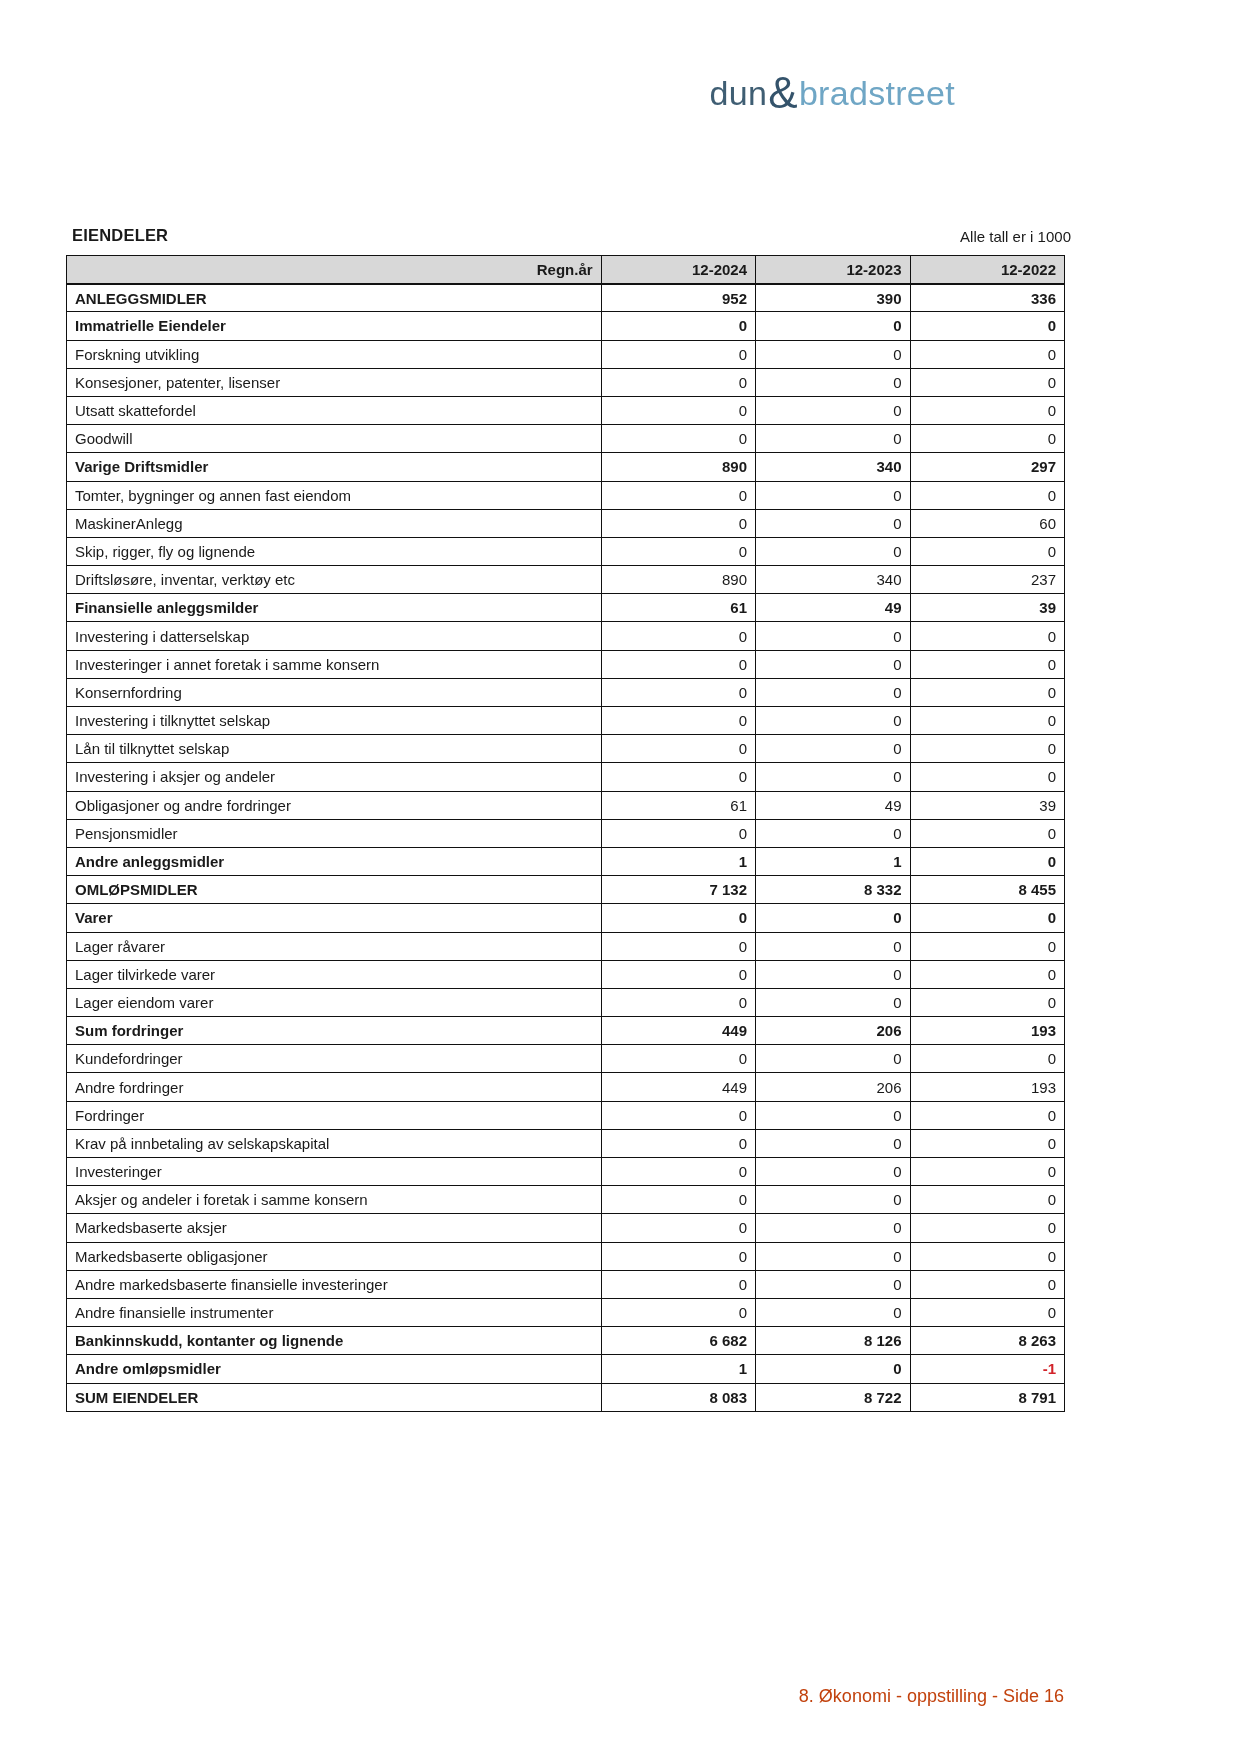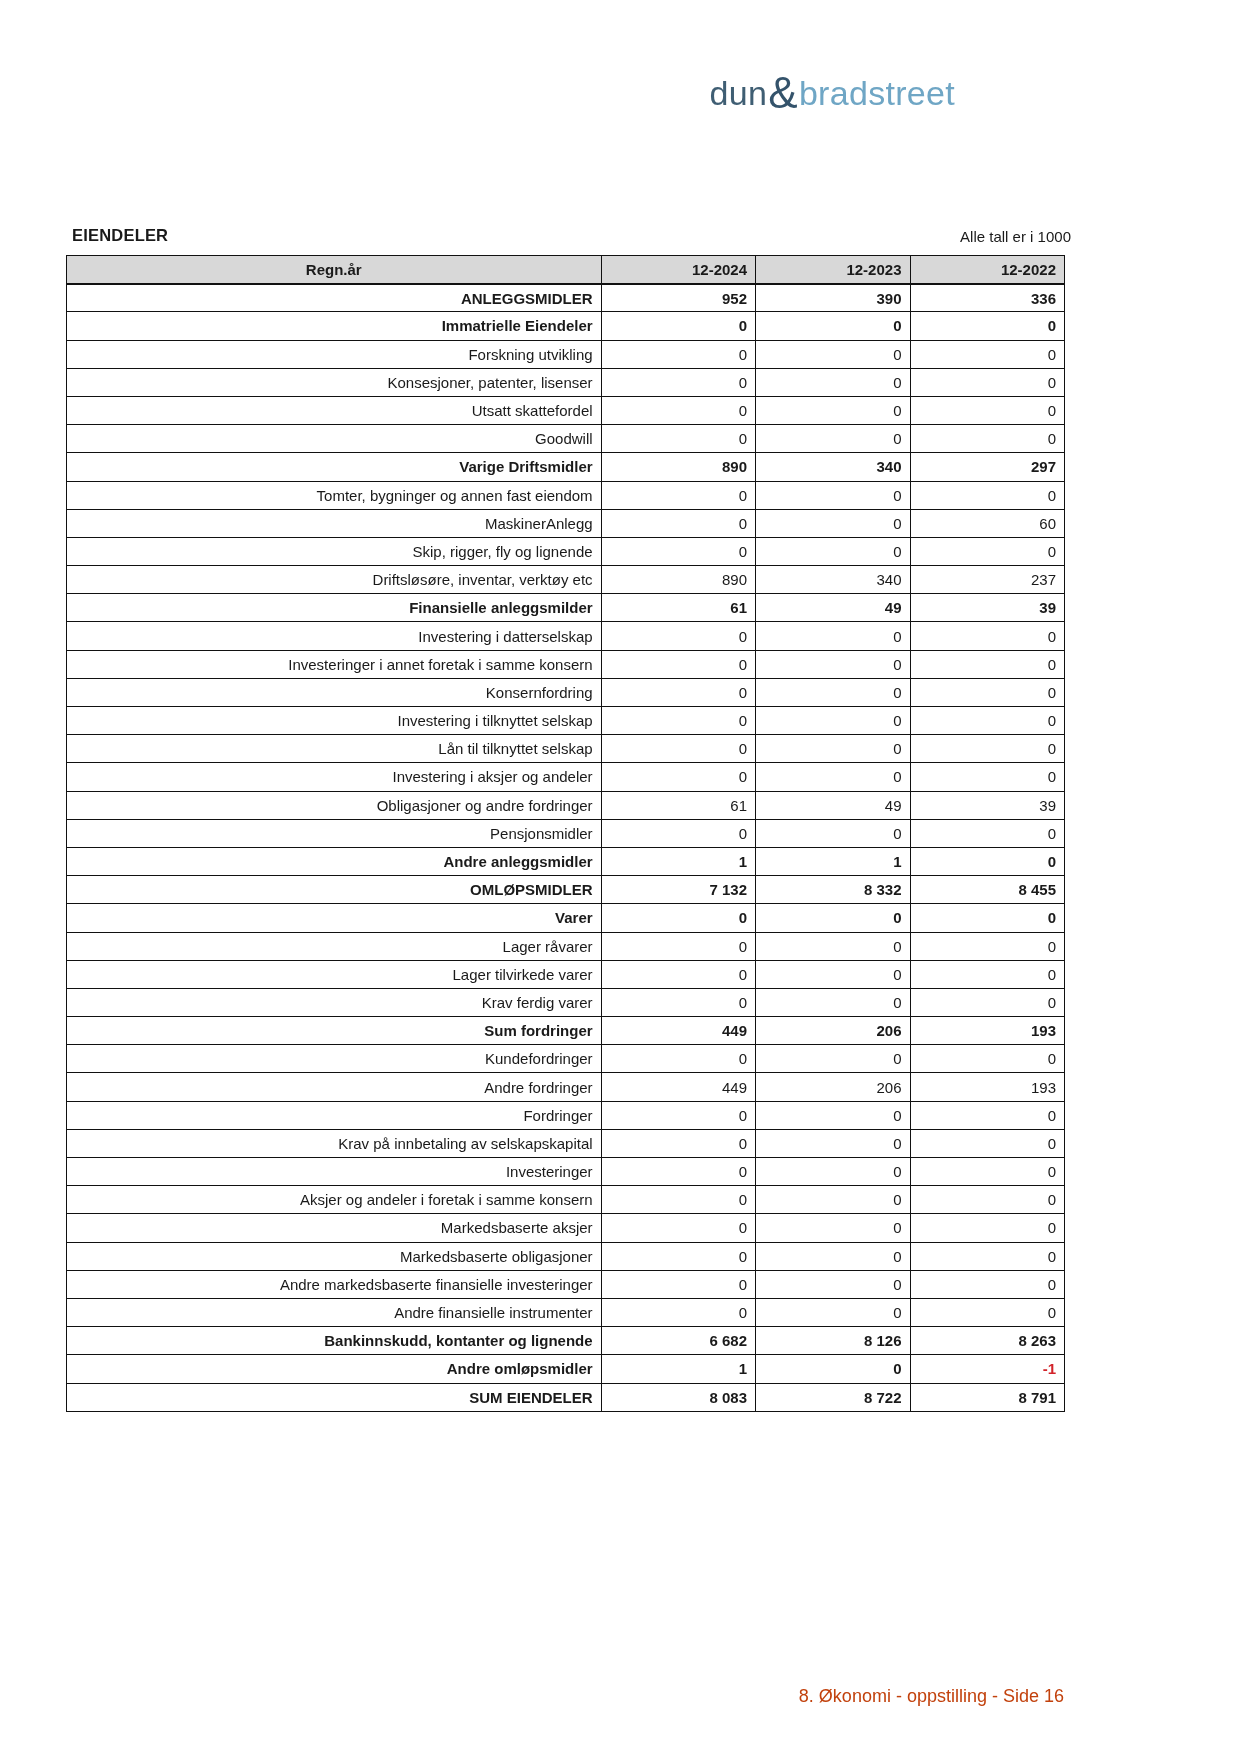--- a/index.html
+++ b/index.html
@@ -31,23 +31,23 @@
     border-collapse:collapse; table-layout:fixed;
     font-size:15px;
   }
   table.sheet th, table.sheet td {
     border:1px solid #111; height:28.2px; padding:0 8px;
     vertical-align:middle; overflow:hidden; white-space:nowrap;
   }
   table.sheet thead th {
     background:#d8d8d8; font-weight:bold; border-bottom:2px solid #111;
   }
-  .col-label { width:533px; text-align:center; }
+  .col-label { width:533px; text-align:right; }
   .col-num   { width:154px; text-align:right; }
-  td.label { text-align:right; }
+  td.label { text-align:left; }
   td.num   { text-align:right; }
   tr.bold td { font-weight:bold; }
   td.neg   { color:#d2232a; }
   
   .footer {
     position:absolute; right:177px; top:1686px;
     font-size:18px; color:#c2410c;
   }
 </style>
 </head>
@@ -218,21 +218,21 @@
           <td class="num">0</td>
           <td class="num">0</td>
         </tr>
         <tr>
           <td class="label">Lager tilvirkede varer</td>
           <td class="num">0</td>
           <td class="num">0</td>
           <td class="num">0</td>
         </tr>
         <tr>
-          <td class="label">Krav ferdig varer</td>
+          <td class="label">Lager eiendom varer</td>
           <td class="num">0</td>
           <td class="num">0</td>
           <td class="num">0</td>
         </tr>
         <tr class="bold">
           <td class="label">Sum fordringer</td>
           <td class="num">449</td>
           <td class="num">206</td>
           <td class="num">193</td>
         </tr>

